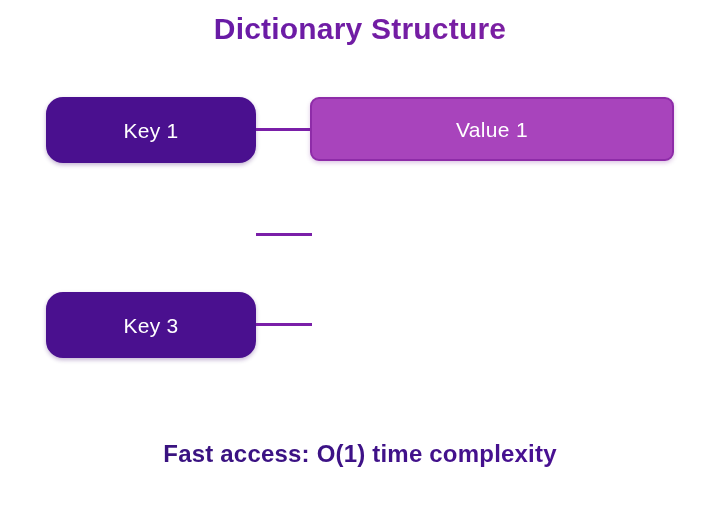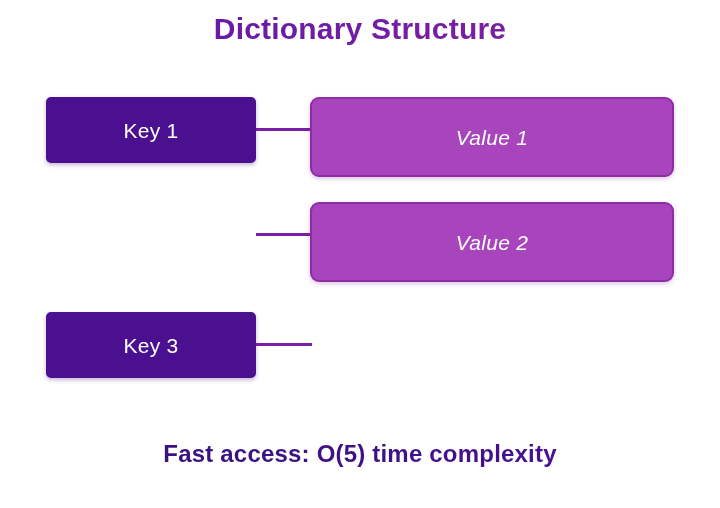--- a/index.html
+++ b/index.html
@@ -43,32 +43,32 @@
 
   
   .row {
     position: absolute;
     left: 0;
     width: 720px;
     height: 66px;
   }
   #row-0 { top: 97px; }
   #row-1 { top: 202px; }
-  #row-2 { top: 312px; }
+  #row-2 { top: 292px; }
 
   .key-box {
     position: absolute;
     left: 46px;
     top: 0;
     width: 210px;
     height: 66px;
     box-sizing: border-box;
     background: #4A108F;
     border: 2px solid #4A108F;
-    border-radius: 5px;
+    border-radius: 17px;
     display: flex;
     align-items: center;
     justify-content: center;
     box-shadow: 0 2px 4px rgba(60, 10, 110, 0.30);
   }
   .key-label {
     color: #ffffff;
     font-size: 21px;
     font-weight: normal;
     line-height: 1;
@@ -82,30 +82,29 @@
     width: 56px;
     height: 3px;
     background: #7A1FA8;
   }
 
   .value-box {
     position: absolute;
     left: 310px;
     top: 0;
     width: 364px;
-    height: 80px;
+    height: 64px;
     box-sizing: border-box;
     background: #A844BC;
     border: 2px solid #8E2CA8;
     border-radius: 9px;
     display: flex;
     align-items: center;
     justify-content: center;
     box-shadow: 0 2px 4px rgba(120, 30, 150, 0.25);
-    font-style: italic;
   }
   .value-label {
     color: #ffffff;
     font-size: 21px;
     font-weight: normal;
     line-height: 1;
     letter-spacing: 0.3px;
   }
 
   
@@ -138,27 +137,24 @@
       <span class="key-label">Key 1</span>
     </div>
     <div class="connector"></div>
     <div class="value-box">
       <span class="value-label">Value 1</span>
     </div>
   </div>
 
   <div class="row" id="row-1">
     <div class="connector"></div>
-    <div class="value-box">
-      <span class="value-label">Value 2</span>
-    </div>
   </div>
 
   <div class="row" id="row-2">
     <div class="key-box">
       <span class="key-label">Key 3</span>
     </div>
     <div class="connector"></div>
   </div>
 
-  <div id="footer-caption">Fast access: O(5) time complexity</div>
+  <div id="footer-caption">Fast access: O(1) time complexity</div>
 
 </div>
 
 </body></html>

